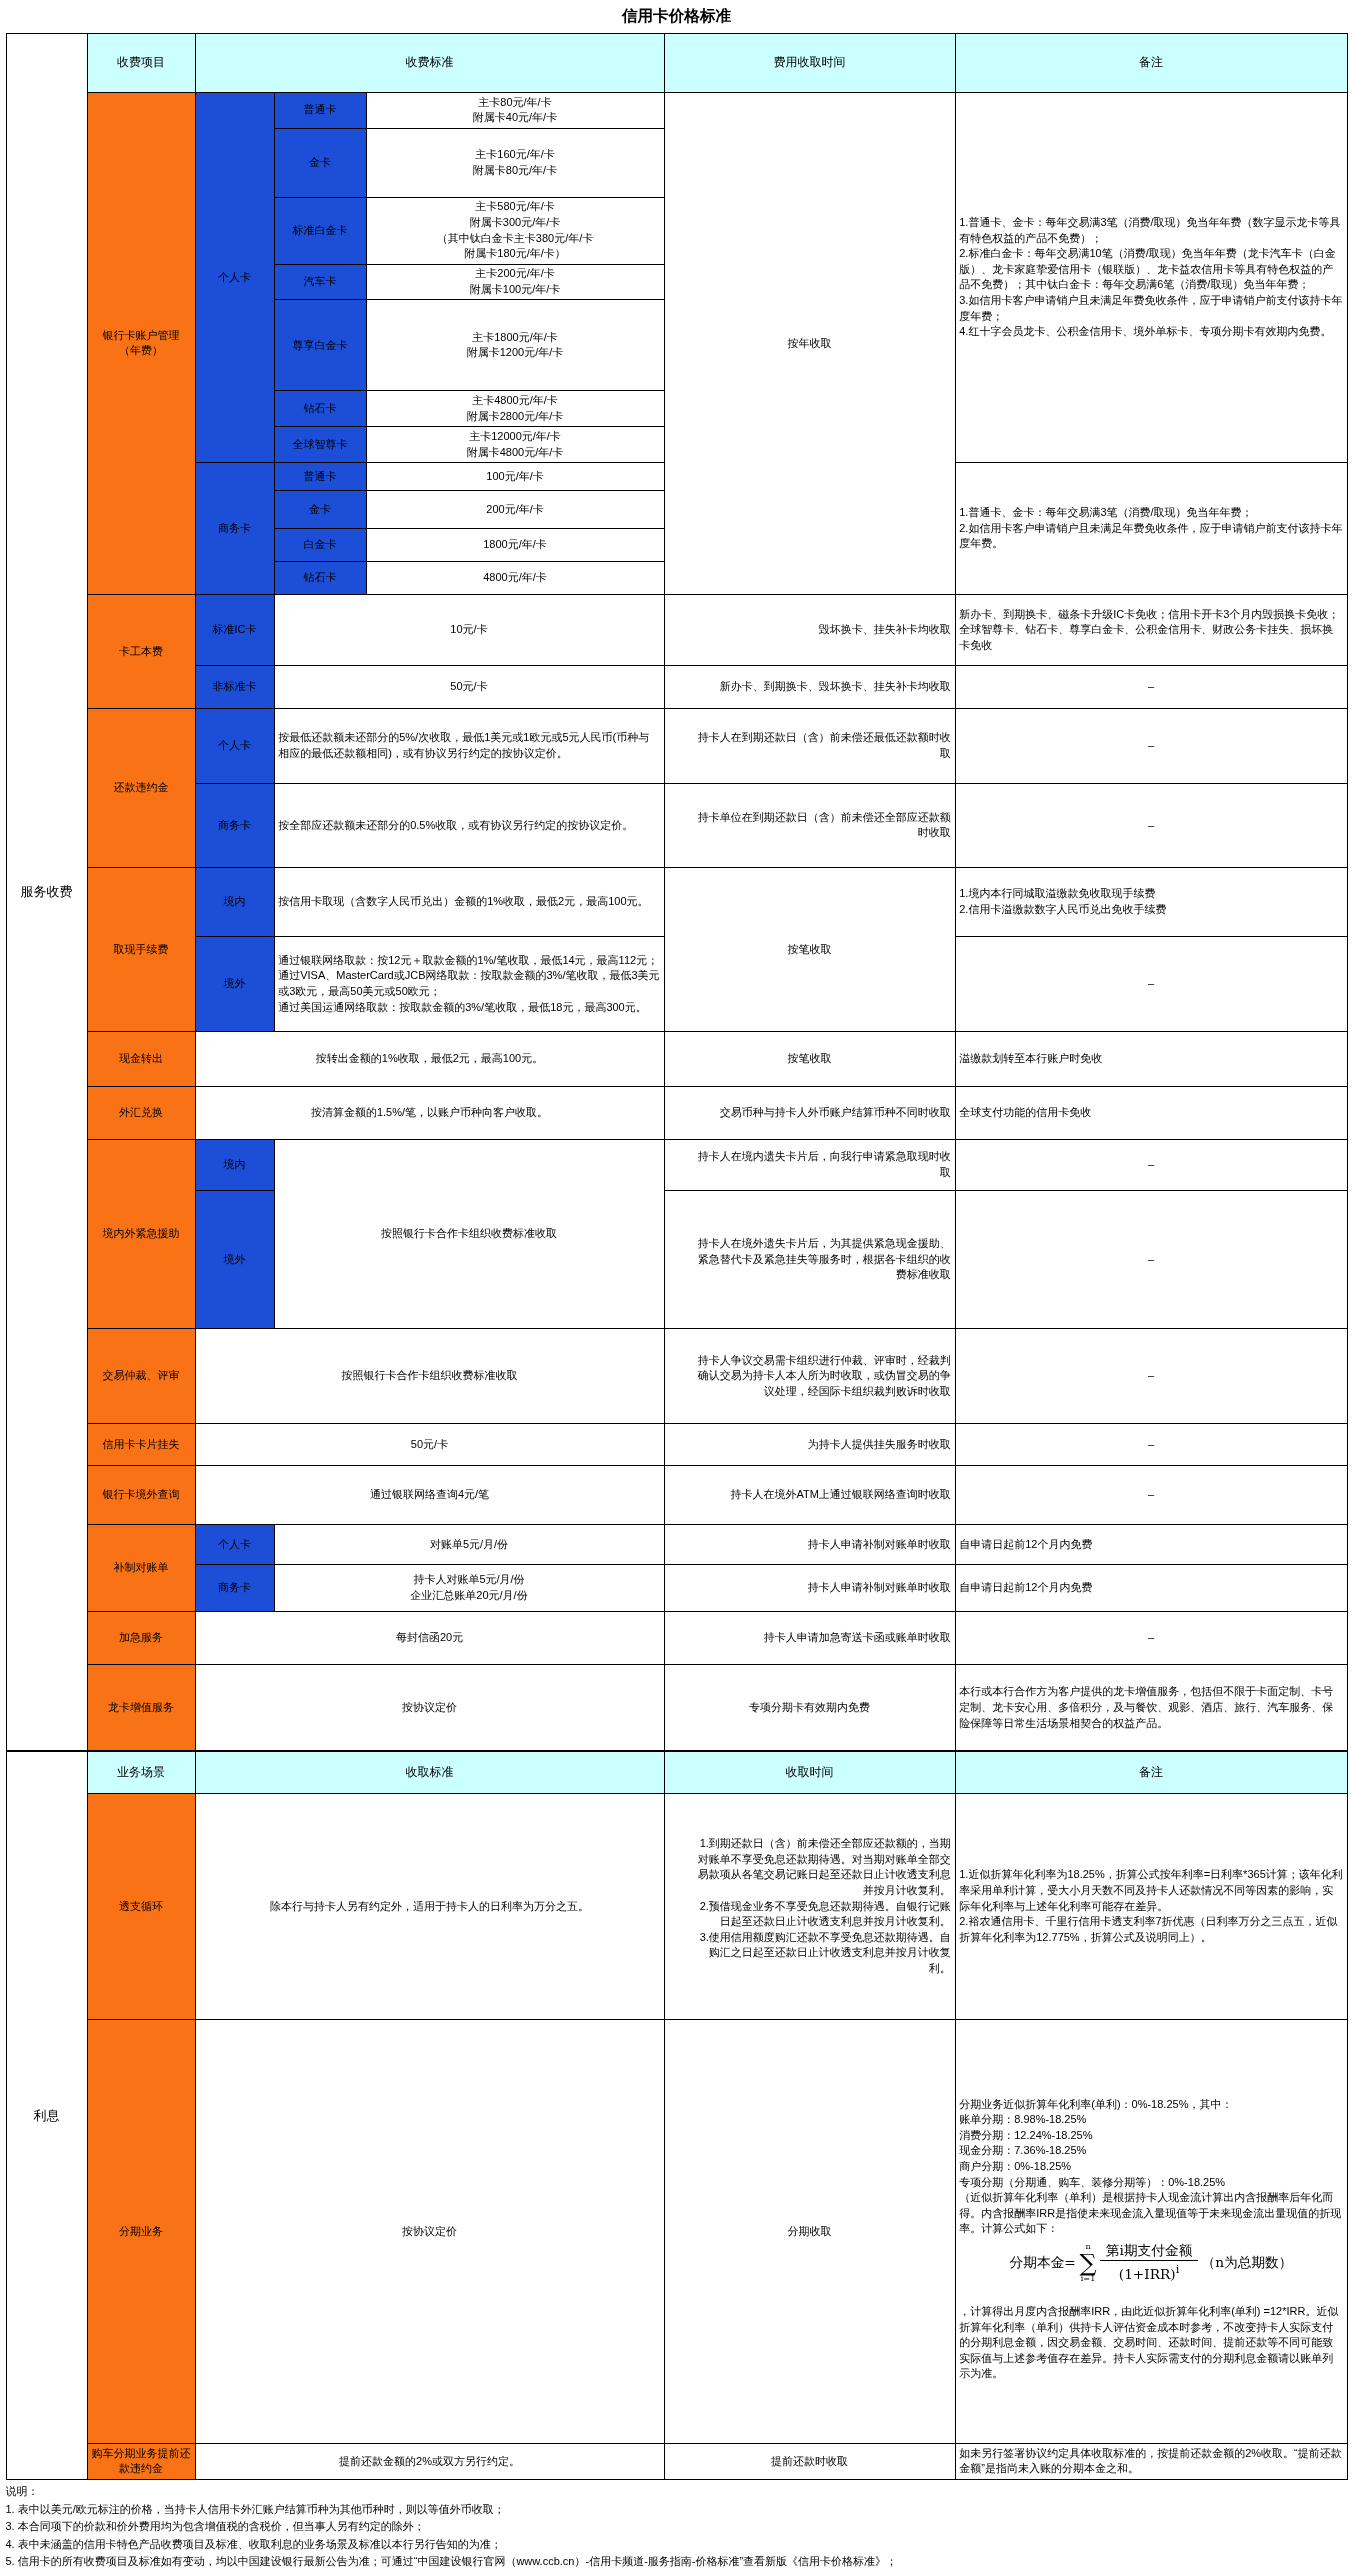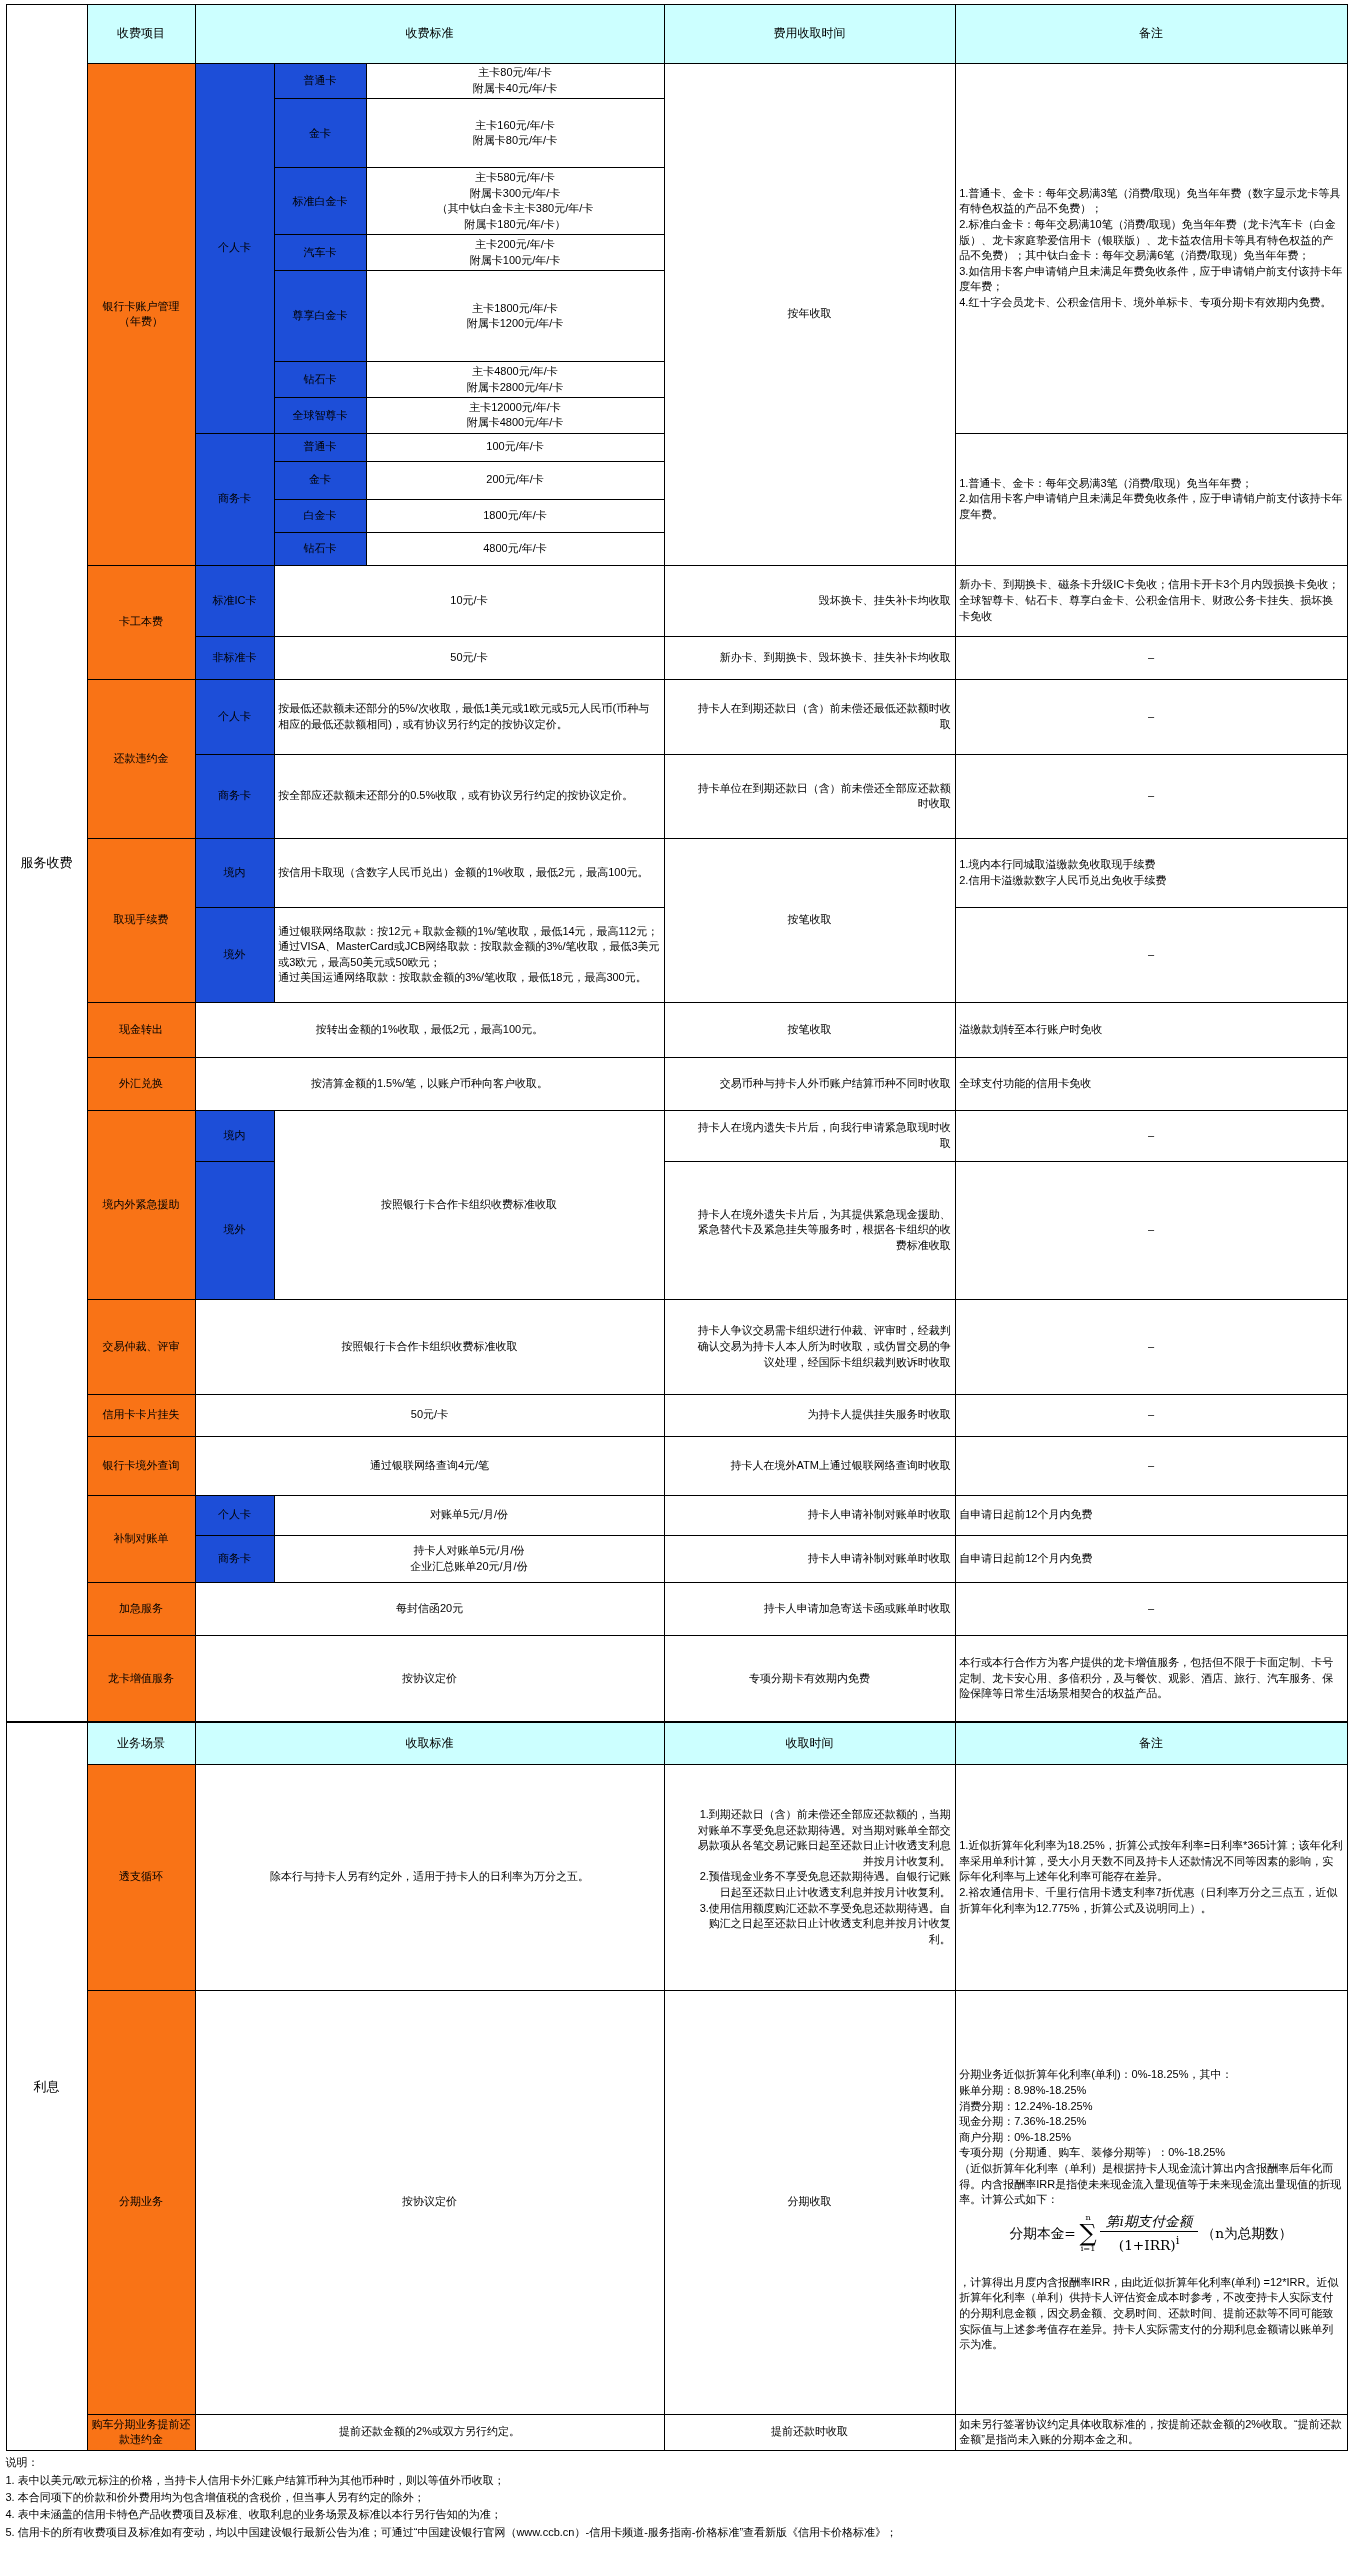--- a/index.html
+++ b/index.html
@@ -24,30 +24,31 @@
   td.note{text-align:left;}
   td.note-center{text-align:center;}
   tr.section2 td, tr.section2 th{border-top:2.7px solid #000;}
   
   .formula{display:flex;align-items:center;justify-content:center;gap:3.7px;
     font-family:"DejaVu Serif","Liberation Serif",serif;font-size:13.7px;margin:5.5px 0;white-space:nowrap;}
   .sigma-wrap{display:inline-flex;flex-direction:column;align-items:center;line-height:1;}
   .sigma-top,.sigma-bot{font-size:8.2px;line-height:9.2px;}
   .sigma{font-size:24px;line-height:22px;}
   .frac{display:inline-block;text-align:center;vertical-align:middle;}
-  .frac .num{display:block;border-bottom:0.9px solid #000;padding:0 5.5px 0.9px 5.5px;font-style:italic;}
+  .frac .num{display:block;border-bottom:0.9px solid #000;padding:0 5.5px 0.9px 5.5px;}
   .frac .den{display:block;padding-top:0.9px;}
   
   .footnotes{font-size:11px;line-height:17.4px;padding-top:3.7px;}
   .footnotes .fn-line{white-space:pre-line;}
 </style>
 </head>
 <body>
 
 <div class="page">
+  <div class="doc-title">信用卡价格标准</div>
 
   <table class="price">
     <colgroup>
       <col class="c1">
         <col class="c2">
         <col class="c3">
         <col class="c4">
         <col class="c5">
         <col class="c6">
         <col class="c7">

